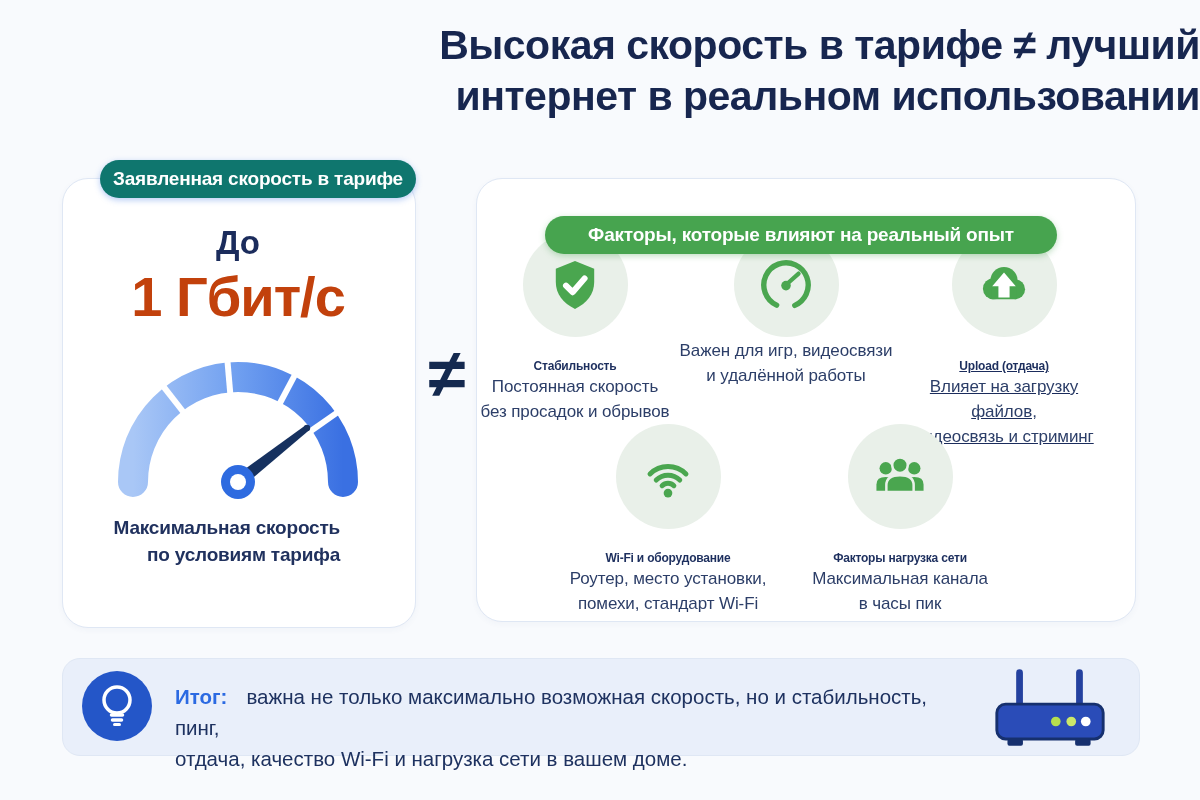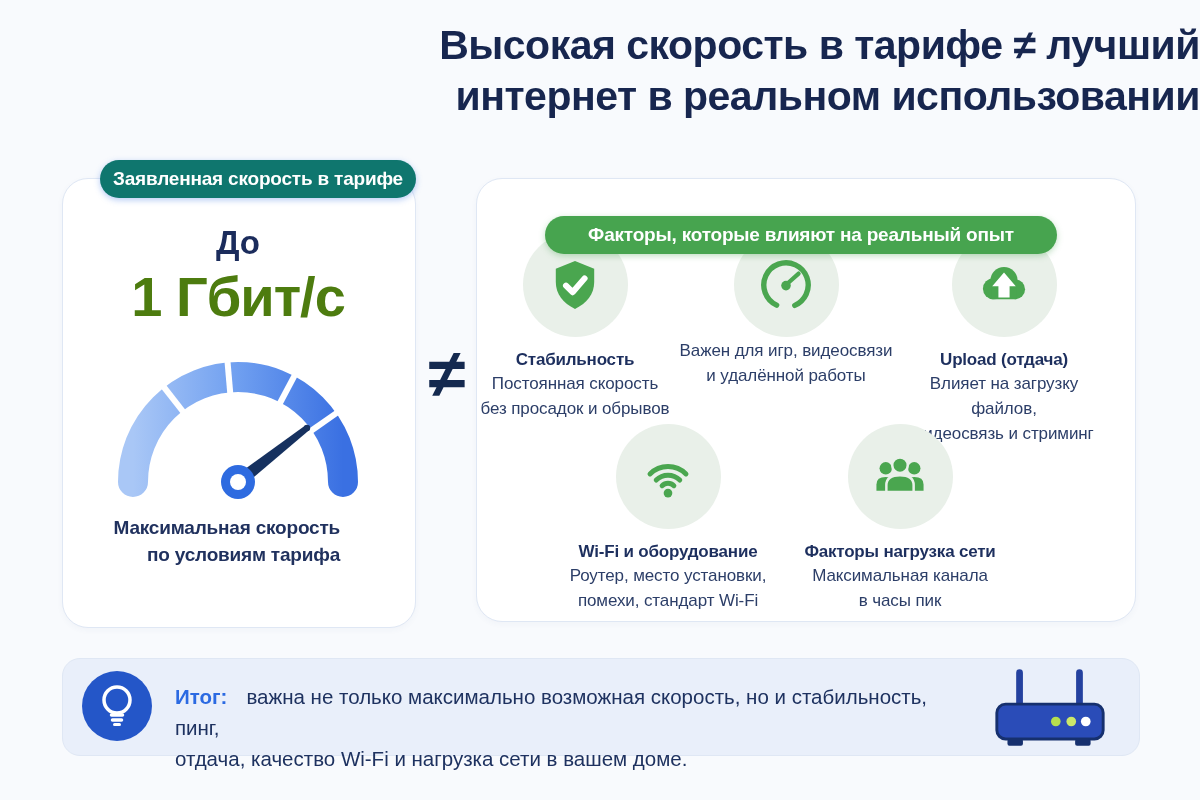--- a/index.html
+++ b/index.html
@@ -23,37 +23,37 @@
 
   
   .pill{position:absolute;height:38px;border-radius:20px;color:#fff;font-weight:bold;
     font-size:19px;display:flex;align-items:center;justify-content:center;letter-spacing:-0.2px;z-index:3;}
   .pill-blue{left:100px;top:160px;width:316px;background:#0f766e;box-shadow:0 2px 6px rgba(43,106,226,.35);}
   .pill-green{left:545px;top:172px;width:512px;background:#47a44f;box-shadow:0 2px 6px rgba(71,164,79,.35);margin-top:44px;}
 
   
   .do-label{left:62px;top:224px;width:352px;text-align:center;font-size:33px;font-weight:bold;color:#1b2c5c;}
   .speed-value{left:62px;top:264px;width:352px;text-align:center;font-size:56px;font-weight:bold;
-    color:#4d7c0f;letter-spacing:-1px;}
+    color:#c2410c;letter-spacing:-1px;}
   .gauge{left:113px;top:360px;}
   .left-caption{left:62px;top:514px;width:278px;text-align:right;font-size:19px;font-weight:bold;
     line-height:27px;color:#20315e;white-space:pre-line;letter-spacing:-0.2px;}
 
   
   .neq{left:407px;top:334px;width:80px;text-align:center;font-size:68px;font-weight:800;color:#14294f;}
 
   
   .factor{position:absolute;width:216px;text-align:center;}
   .icon-circle{width:105px;height:105px;border-radius:50%;background:#e9f0e9;
     margin:0 auto;display:flex;align-items:center;justify-content:center;}
-  .f-title{margin-top:13px;font-size:17px;font-weight:bold;color:#1d2f5e;white-space:nowrap;letter-spacing:-0.2px;}
+  .f-title{margin-top:22px;font-size:12px;font-weight:bold;color:#1d2f5e;white-space:nowrap;letter-spacing:-0.2px;}
   .f-desc{margin-top:1px;font-size:17px;line-height:25px;color:#2c3e68;white-space:pre-line;letter-spacing:-0.1px;}
   .f1{left:467px;top:232px;}
   .f2{left:678px;top:232px;}
-  .f3{left:896px;top:232px;}
+  .f3{left:896px;top:232px;text-decoration:underline;}
   .f4{left:560px;top:424px;}
   .f5{left:792px;top:424px;}
 
   
   .footer{left:62px;top:658px;width:1076px;height:96px;background:#e9effa;
     border:1px solid #dfe7f4;border-radius:18px;}
   .bulb-circle{left:82px;top:671px;width:70px;height:70px;border-radius:50%;background:#2456c8;
     display:flex;align-items:center;justify-content:center;}
   .footer-text{left:175px;top:681px;width:800px;font-size:20.5px;line-height:31px;color:#1e3260;}
   .footer-label{color:#2b6ae2;font-weight:bold;margin-right:19px;}

